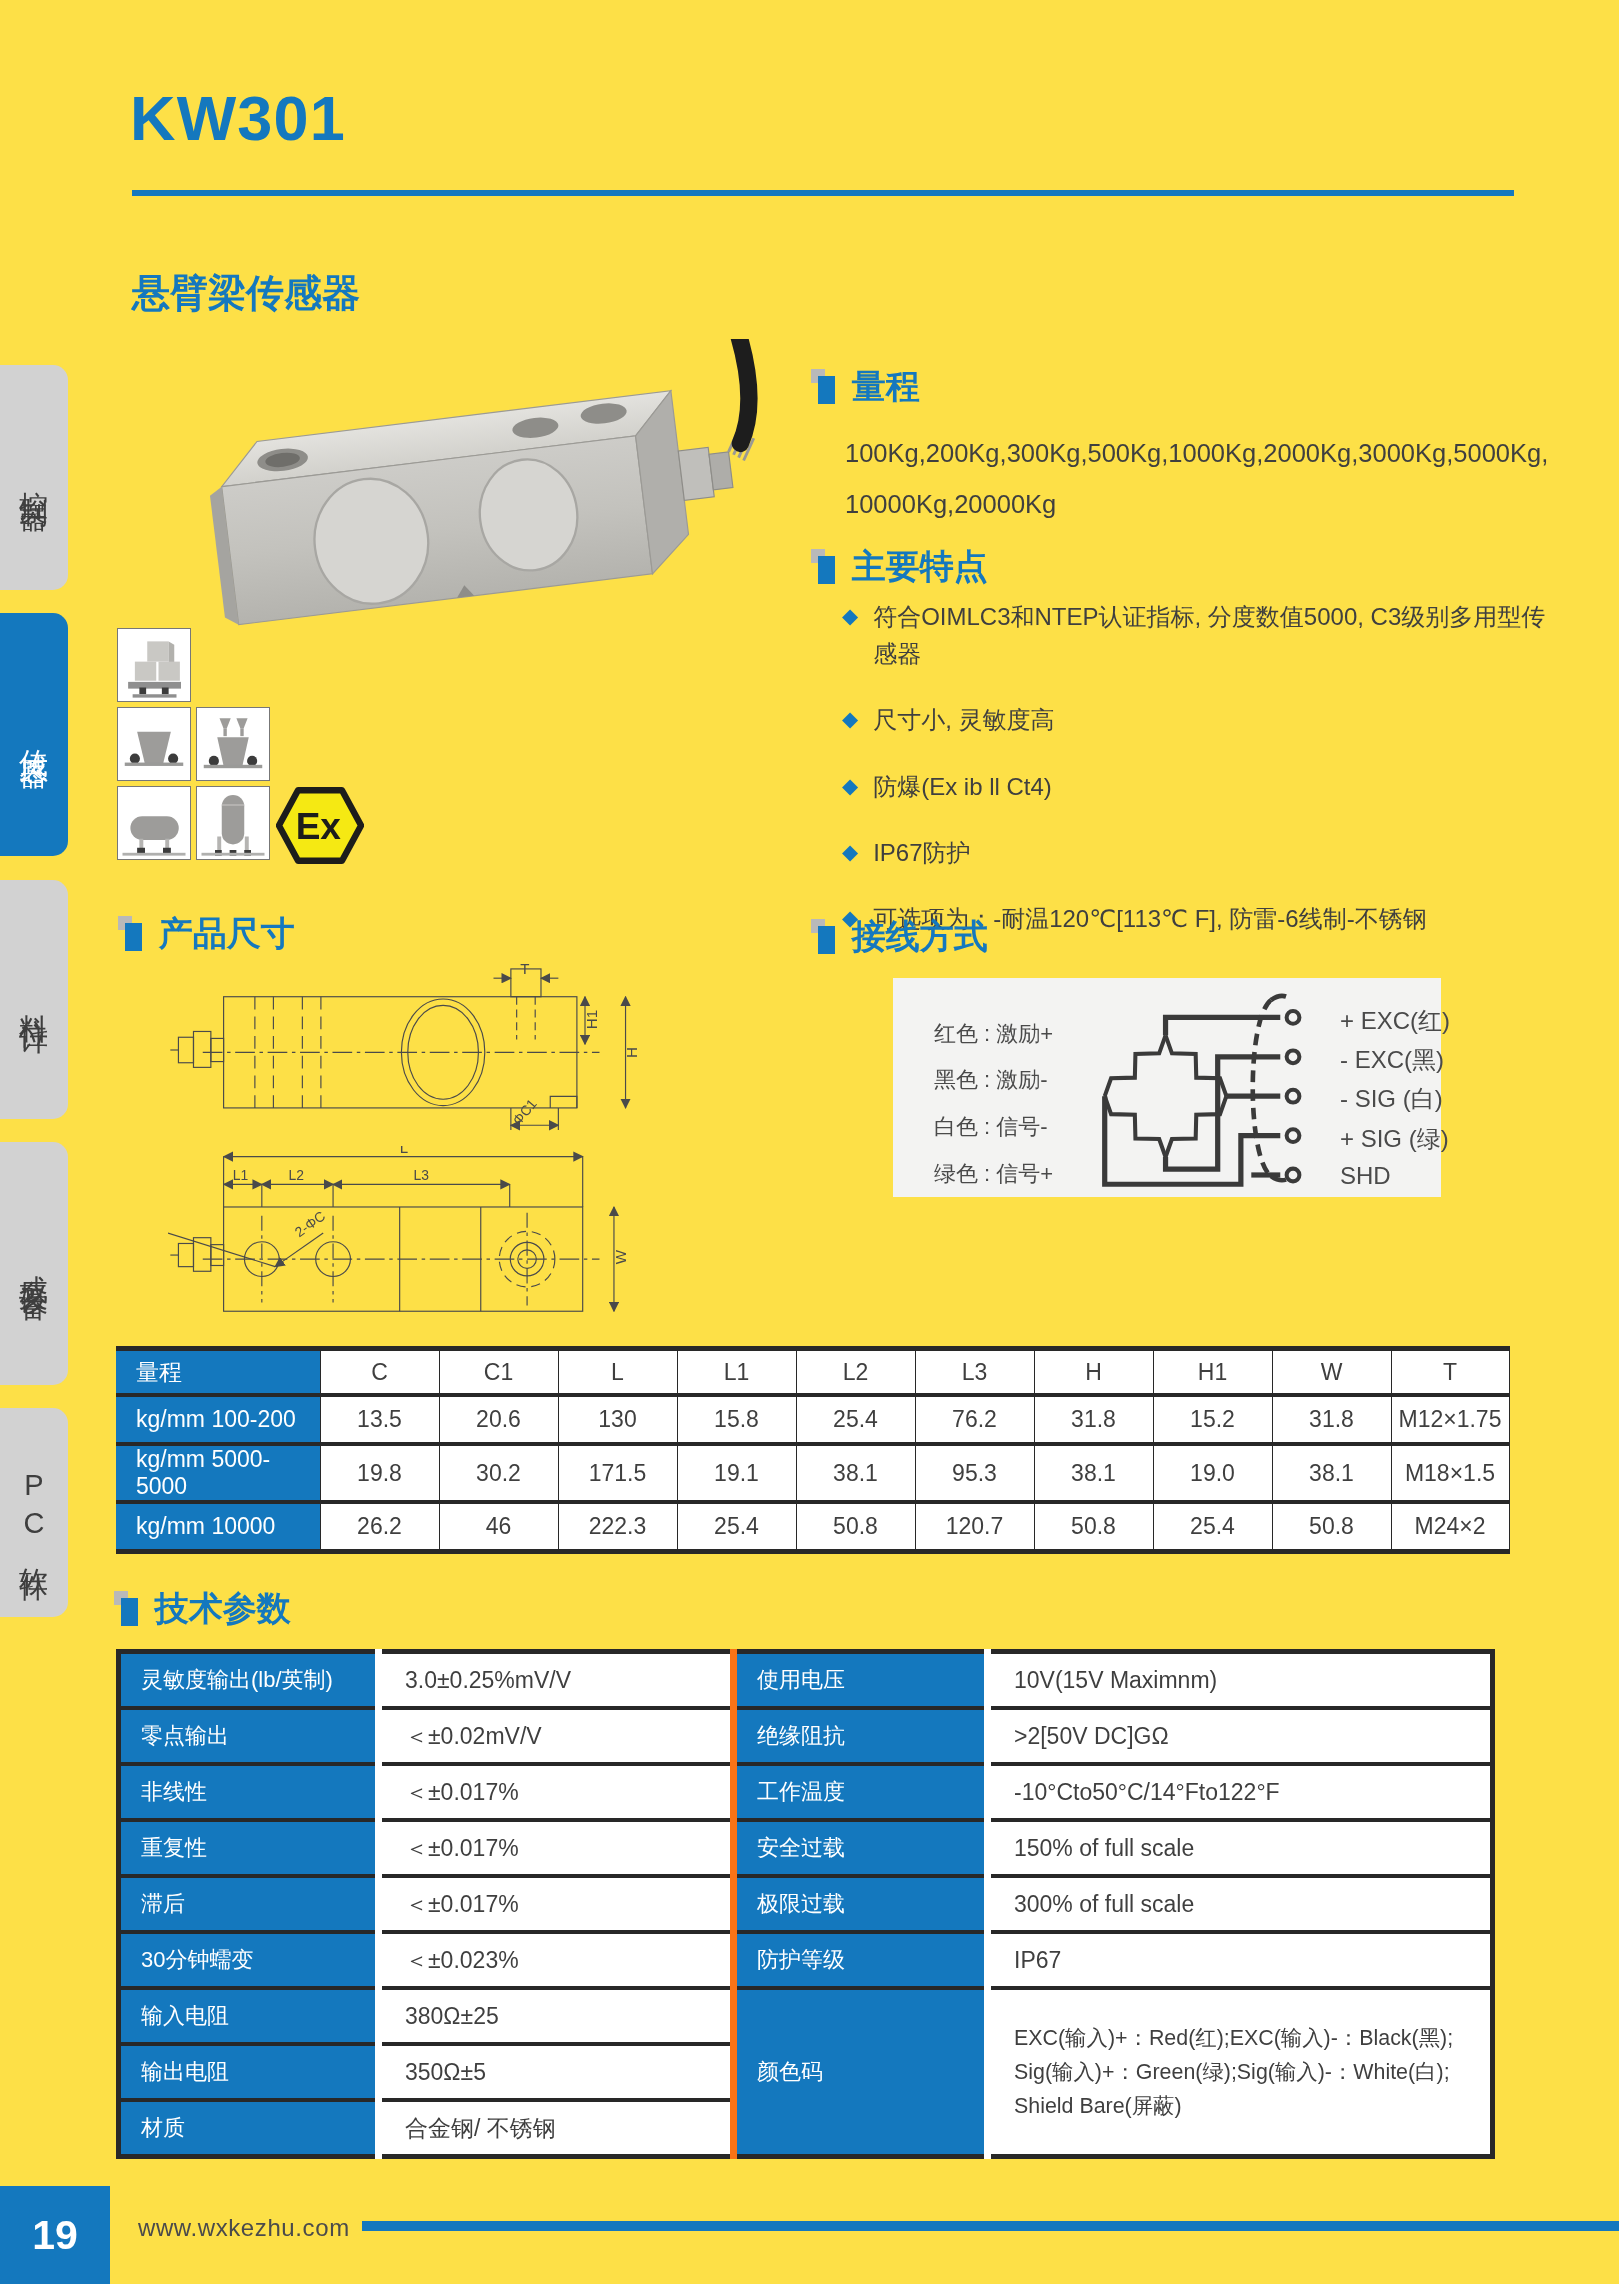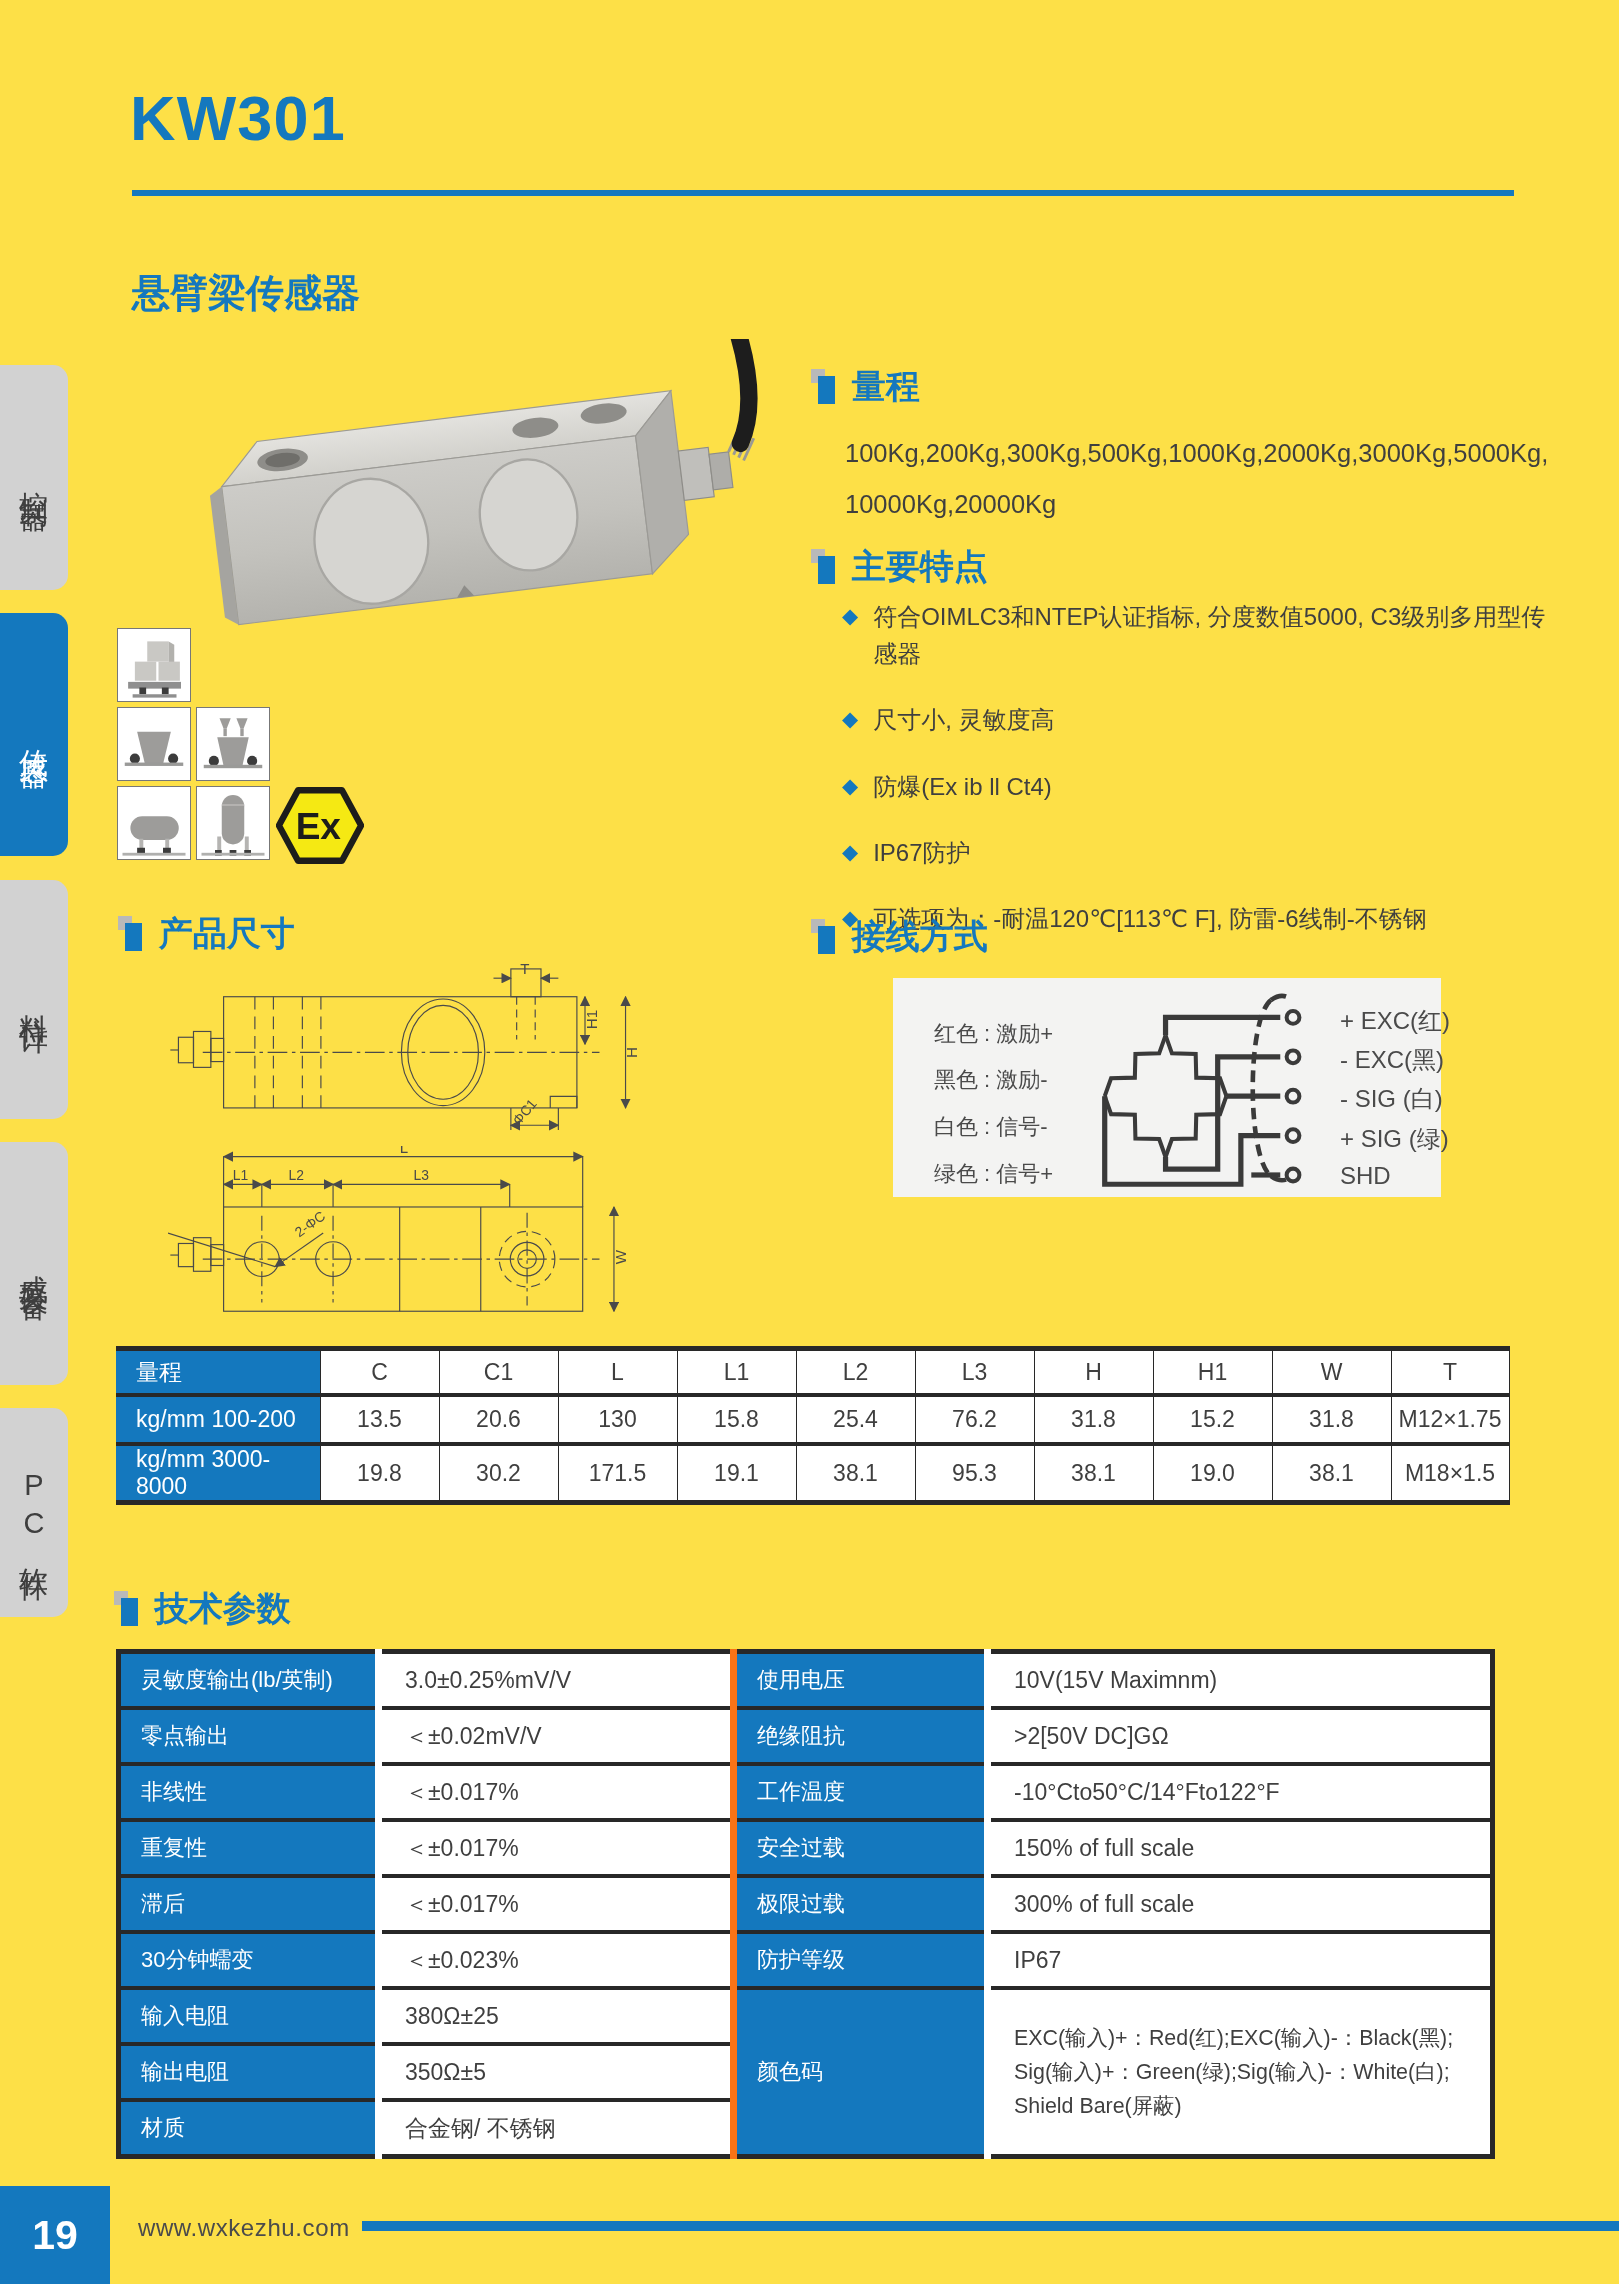--- a/index.html
+++ b/index.html
@@ -389,31 +389,44 @@
       <td>130</td>
           <td>15.8</td>
       <td>25.4</td>
           <td>76.2</td>
       <td>31.8</td>
           <td>15.2</td>
       <td>31.8</td>
           <td>M12×1.75</td>
     </tr>
     <tr>
-      <td class="blue">kg/mm 3000-8000</td>
+      <td class="blue">kg/mm 5000-5000</td>
       <td>19.8</td>
           <td>30.2</td>
       <td>171.5</td>
           <td>19.1</td>
       <td>38.1</td>
           <td>95.3</td>
       <td>38.1</td>
           <td>19.0</td>
       <td>38.1</td>
           <td>M18×1.5</td>
+    </tr>
+    <tr>
+      <td class="blue">kg/mm 10000</td>
+      <td>26.2</td>
+          <td>46</td>
+      <td>222.3</td>
+          <td>25.4</td>
+      <td>50.8</td>
+          <td>120.7</td>
+      <td>50.8</td>
+          <td>25.4</td>
+      <td>50.8</td>
+          <td>M24×2</td>
     </tr>
   </tbody>
     </table>
 
   <div class="abs sec" style="left:114px;top:1588px;">
     <span class="marker">
         <span class="g"></span>
         <span class="b"></span>
       </span>
     <h2>技术参数</h2>

